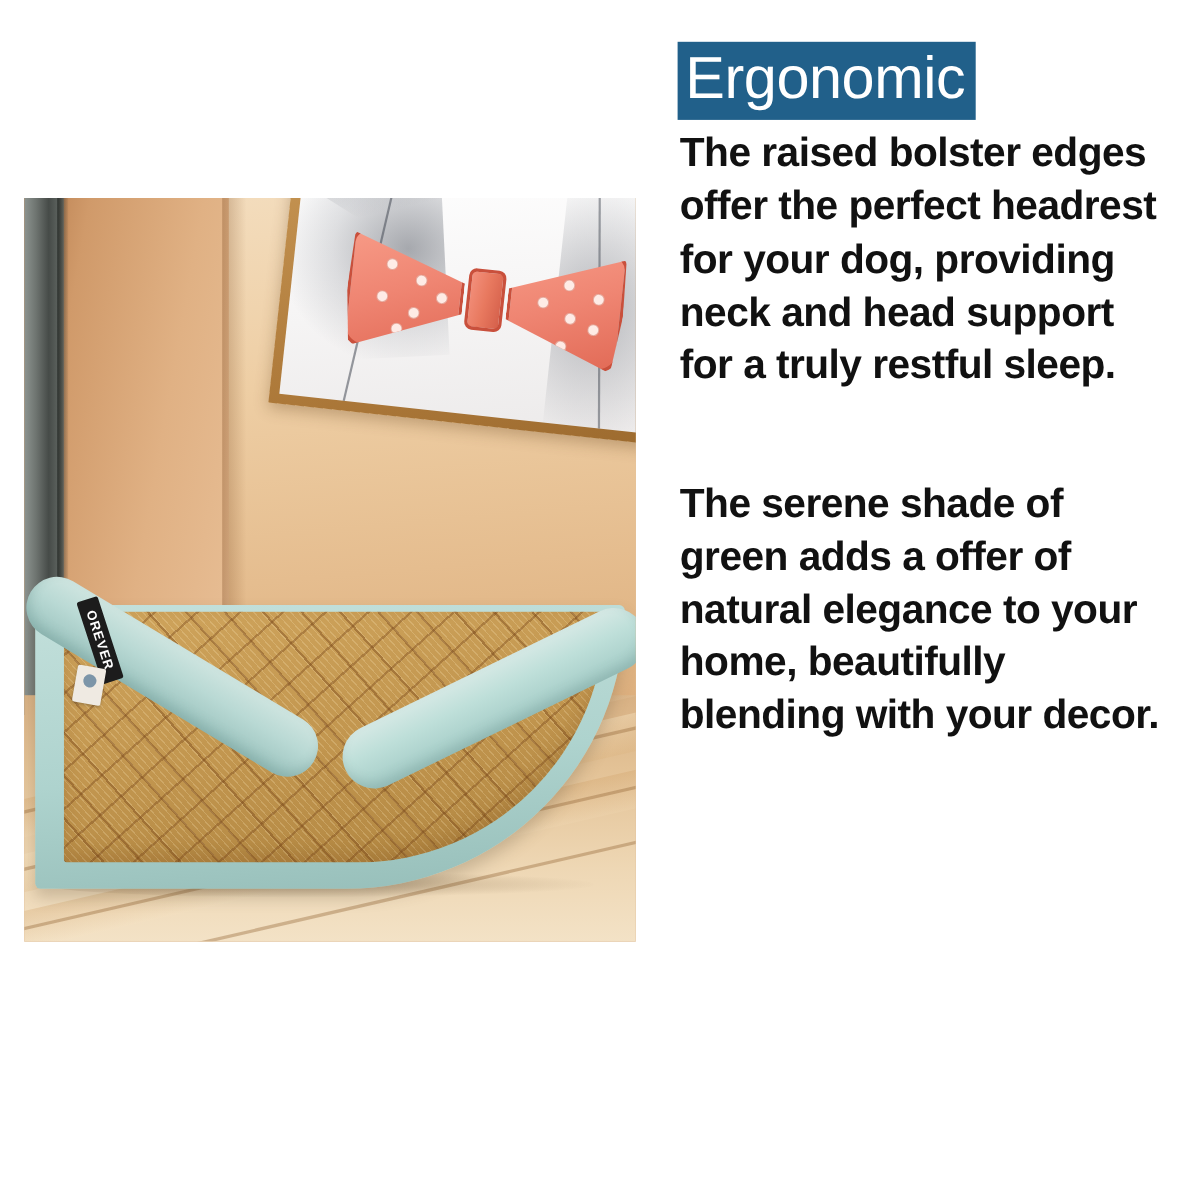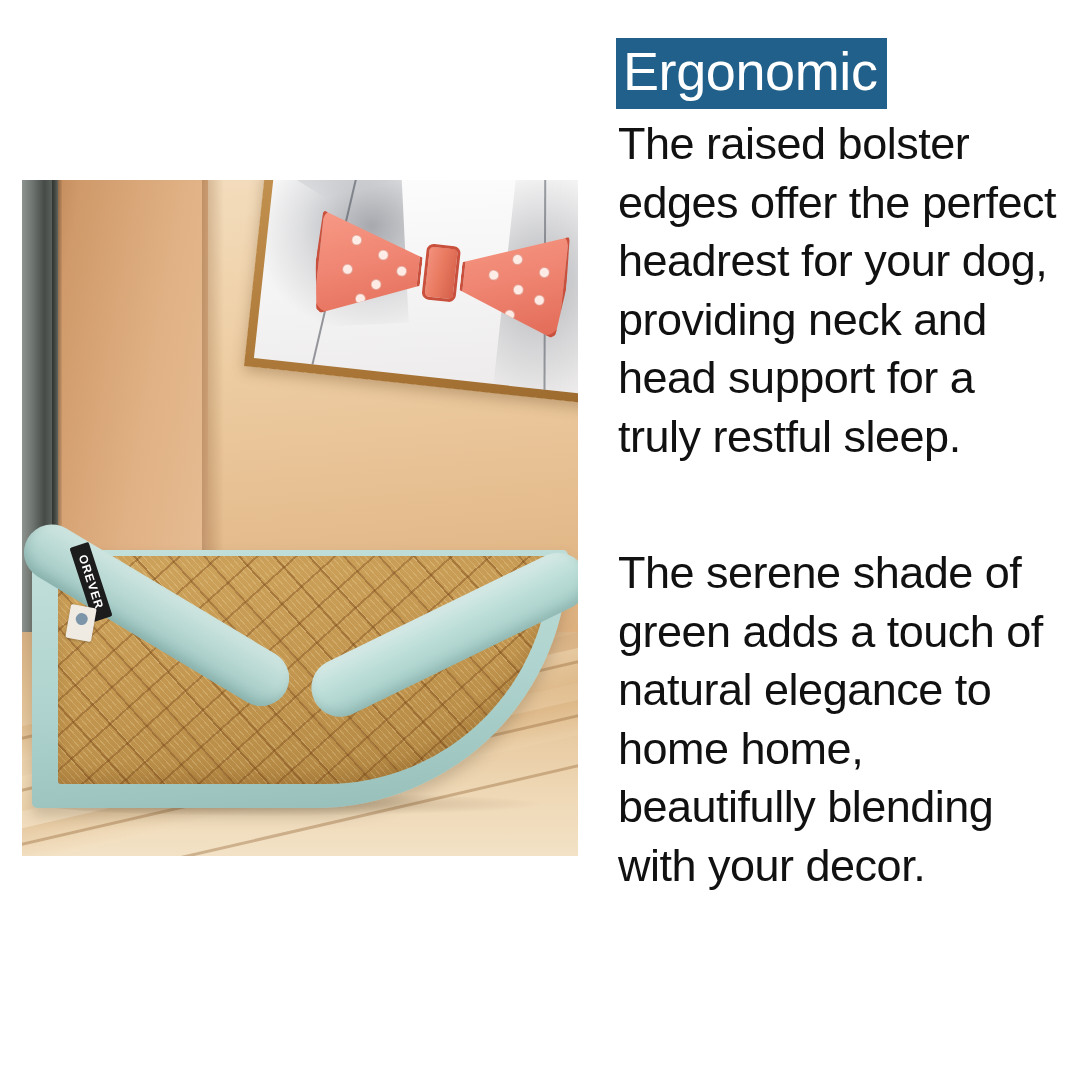--- a/index.html
+++ b/index.html
@@ -295,23 +295,23 @@
     font-weight: 400;
     padding: 4px 9px 8px 7px;
     letter-spacing: -0.4px;
     white-space: nowrap;
   }
   .heading.wide { font-size: 53px; }
 
   .body-text {
     margin: 6px 0 0 2px;
     color: #111111;
-    font-size: 45px;
+    font-size: 37px;
     line-height: 1.30;
-    font-weight: 400;
+    font-weight: 700;
     letter-spacing: -0.5px;
   }
 </style>
 </head>
 <body>
 
 <div class="page">
 
   <div class="photo">
 
@@ -375,18 +375,18 @@
   </div>
 
   <div class="content">
 
     <div class="block first">
       <div class="heading">Ergonomic</div>
       <p class="body-text">The raised bolster edges offer the perfect headrest for your dog, providing neck and head support for a truly restful sleep.</p>
     </div>
 
     <div class="block second">
-      <p class="body-text">The serene shade of green adds a touch of natural elegance to home home, beautifully blending with your decor.</p>
+      <p class="body-text">The serene shade of green adds a offer of natural elegance to your home, beautifully blending with your decor.</p>
     </div>
 
   </div>
 
 </div>
 
 </body></html>

